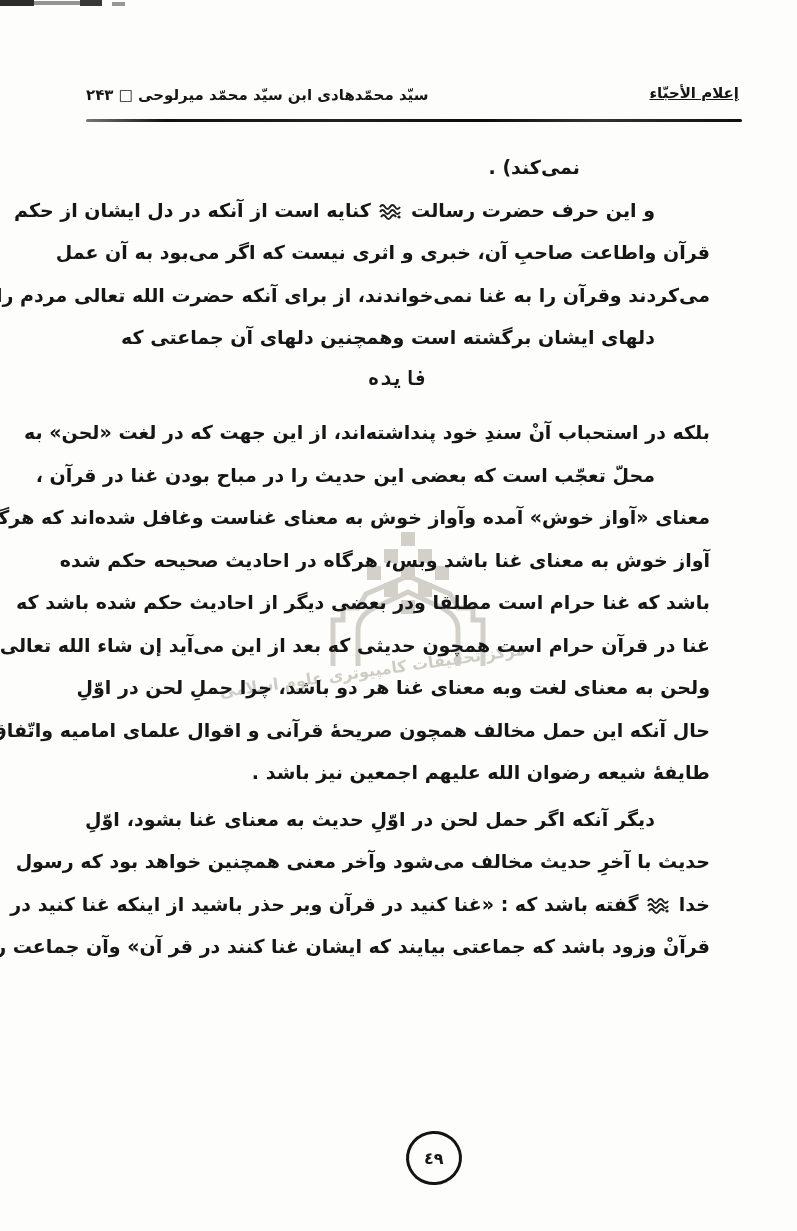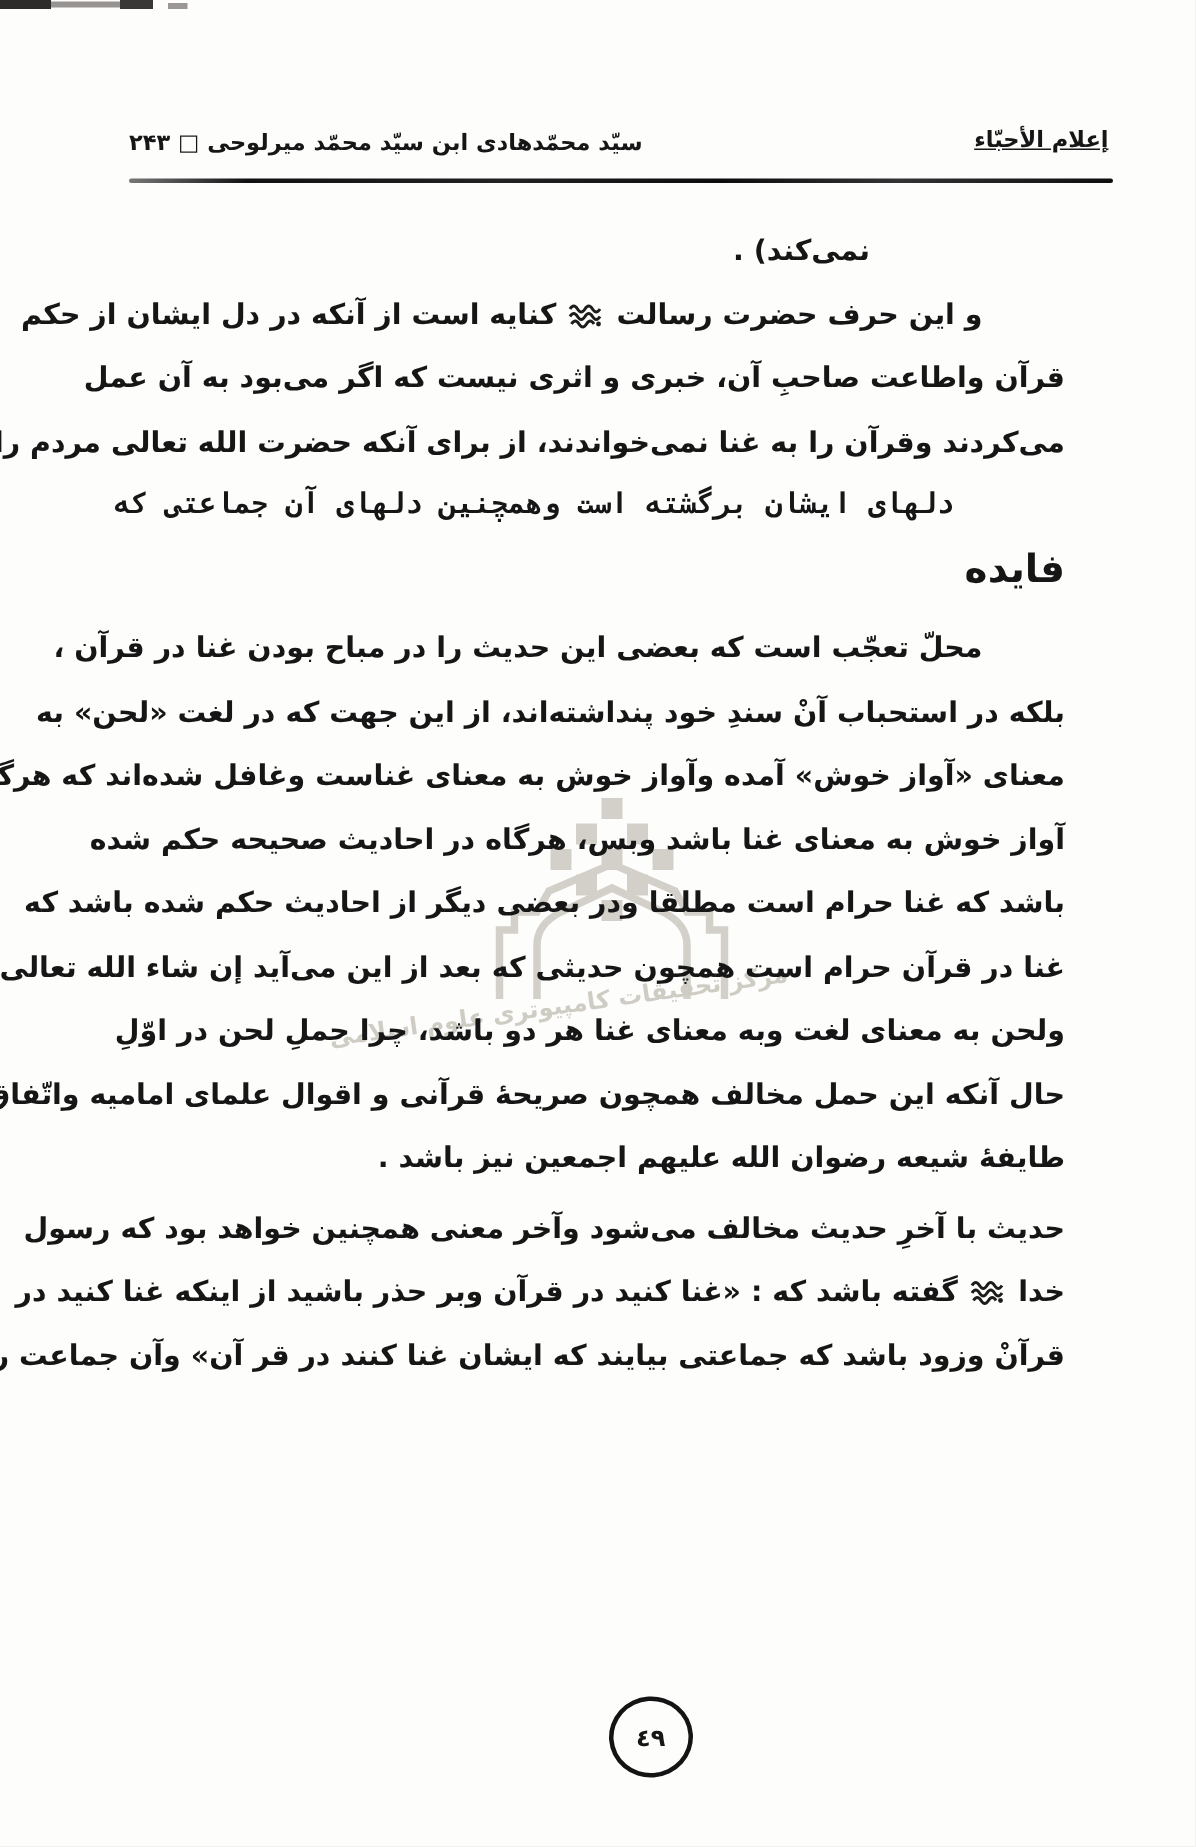--- a/index.html
+++ b/index.html
@@ -21,22 +21,22 @@
   .header .h-left{position:absolute; left:0; top:2px; font-size:15px; font-weight:bold;}
   .rule{position:absolute; top:119px; left:86px; width:656px; height:3px;
     background:linear-gradient(90deg,#777 0%,#111 12%,#222 38%,#0c0c0c 60%,#333 78%,#0e0e0e 100%);
     border-radius:2px;}
   
   .body{position:absolute; top:146px; right:87px; width:625px; z-index:2;
     font-size:19px; font-weight:bold; line-height:42.5px;}
   .line{text-align:justify; text-align-last:justify; white-space:nowrap;}
   .line.first{text-indent:55px;}
   .line.end{text-align-last:right;}
-  .block.quote{margin-right:74px; margin-left:140px;font-family:Liberation Mono, monospace;}
-  .block.heading{text-align:right; font-size:26px; font-weight:bold; line-height:42.5px;}
+  .block.quote{margin-right:55px; margin-left:140px;}
+  .block.heading{text-align:center; font-size:20px; font-weight:bold; line-height:42.5px;font-family:Liberation Mono, monospace;}
   .pbuh{display:inline-block; width:25px; height:19px; vertical-align:-4px; margin:0 1px;}
   .pbuh svg{display:block;}
   
   .watermark{position:absolute; left:288px; top:528px; width:240px; height:190px; z-index:1; opacity:.85;}
   .wm-text{
     position:absolute; left:2px; top:128px; width:236px; text-align:center;
     font-size:16px; font-weight:bold; color:#c7c4bb;
     transform:rotate(-8deg); letter-spacing:-0.5px; white-space:nowrap;
   }
   
@@ -103,31 +103,32 @@
               <circle cx="21" cy="15" r="1.6" fill="#1d1d1d"></circle>
             </svg></span> کنایه است از آنکه در دل ایشان از حکم</div>
         <div class="line just">قرآن واطاعت صاحبِ آن، خبری و اثری نیست که اگر می‌بود به آن عمل</div>
         <div class="line just">می‌کردند وقرآن را به غنا نمی‌خواندند، از برای آنکه حضرت الله تعالی مردم را از</div>
       </div>
       <div class="block quote">
         <div class="line just">دلهای ایشان برگشته است وهمچنین دلهای آن جماعتی که</div>
       </div>
       <div class="block heading">فایده</div>
       <div class="block p" style="margin-top: 10px;">
+        <div class="line just">بلکه در استحباب آنْ سندِ خود پنداشته‌اند، از این جهت که در لغت «لحن» به</div>
         <div class="line first">محلّ تعجّب است که بعضی این حدیث را در مباح بودن غنا در قرآن ،</div>
-        <div class="line just">بلکه در استحباب آنْ سندِ خود پنداشته‌اند، از این جهت که در لغت «لحن» به</div>
         <div class="line just">معنای «آواز خوش» آمده وآواز خوش به معنای غناست وغافل شده‌اند که هرگاه</div>
         <div class="line just">آواز خوش به معنای غنا باشد وبس، هرگاه در احادیث صحیحه حکم شده</div>
         <div class="line just">باشد که غنا حرام است مطلقا ودر بعضی دیگر از احادیث حکم شده باشد که</div>
         <div class="line just">غنا در قرآن حرام است همچون حدیثی که بعد از این می‌آید إن شاء الله تعالی ،</div>
         <div class="line just">ولحن به معنای لغت وبه معنای غنا هر دو باشد، چرا حملِ لحن در اوّلِ</div>
         <div class="line just">حال آنکه این حمل مخالف همچون صریحهٔ قرآنی و اقوال علمای امامیه واتّفاقِ</div>
         <div class="line end">طایفهٔ شیعه رضوان الله علیهم اجمعین نیز باشد .</div>
       </div>
       <div class="block p" style="margin-top: 4px;">
+        <div class="line first">دیگر آنکه اگر حمل لحن در اوّلِ حدیث به معنای غنا بشود، اوّلِ</div>
         <div class="line just">حدیث با آخرِ حدیث مخالف می‌شود وآخر معنی همچنین خواهد بود که رسول</div>
         <div class="line just">خدا <span class="pbuh" title="ﷺ"><svg width="25" height="19" viewBox="0 0 25 19">
               <g stroke="#1d1d1d" stroke-width="2" fill="none">
                 <path d="M2 5 q2.5 -4 5 0 t5 0 t5 0 t5 0"></path>
                 <path d="M2 10 q2.5 -4 5 0 t5 0 t5 0 t5 0"></path>
                 <path d="M3 15 q2.5 -4 5 0 t5 0 t5 0"></path>
               </g>
               <circle cx="21" cy="15" r="1.6" fill="#1d1d1d"></circle>
             </svg></span> گفته باشد که : «غنا کنید در قرآن وبر حذر باشید از اینکه غنا کنید در</div>
         <div class="line just">قرآنْ وزود باشد که جماعتی بیایند که ایشان غنا کنند در قر آن» وآن جماعت را</div>

